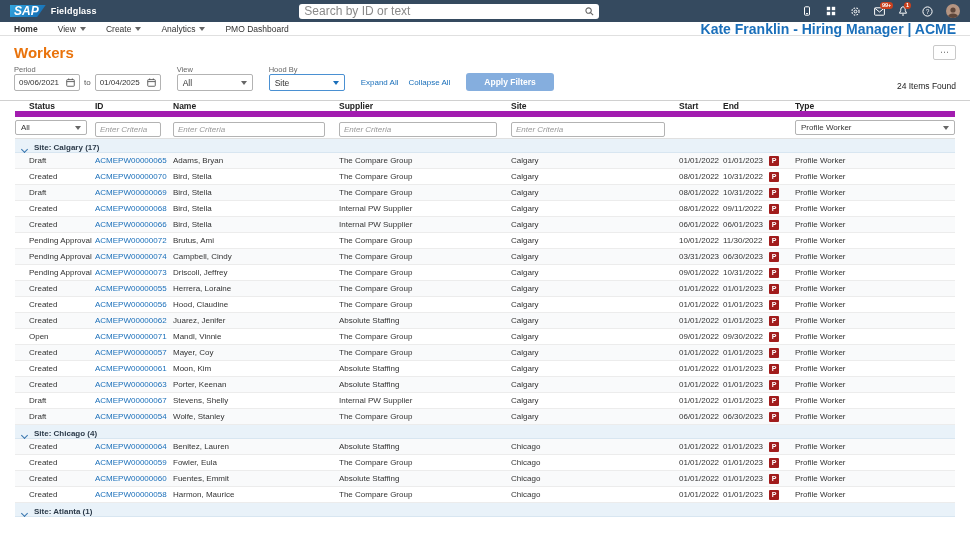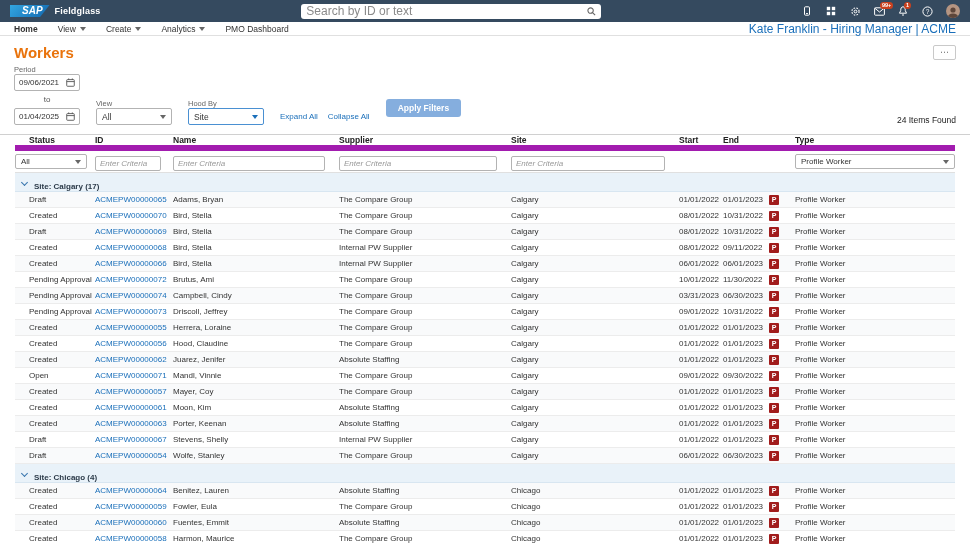--- a/index.html
+++ b/index.html
@@ -3,21 +3,21 @@
 <meta charset="utf-8">
 <style>
   * { margin:0; padding:0; box-sizing:border-box; }
   html,body { width:970px; height:545px; overflow:hidden; background:#fff;
     font-family:"Liberation Sans", sans-serif; color:#333; }
 
   
   .topbar { height:22px; background:#354a5f; display:flex; align-items:center; padding:0 10px; }
   .brand { display:flex; align-items:center; gap:5px; }
   .sap-logo { background:linear-gradient(135deg,#33a6e0,#1166ae); color:#fff; font-weight:bold;
-    font-style:italic; font-size:10px; padding:1px 7px 1px 12px; line-height:10px;
+    font-style:italic; font-size:12px; padding:1px 7px 1px 4px; line-height:10px;
     clip-path:polygon(0 0,100% 0,76% 100%,0 100%); }
   .product { color:#fff; font-size:9px; font-weight:bold; letter-spacing:.2px; }
   .search { margin:0 auto; width:300px; height:15px; background:#fff; border-radius:3px;
     display:flex; align-items:center; padding:0 5px; }
   .search input { border:none; outline:none; flex:1; font-size:12px; color:#444; background:transparent;
     font-family:"Liberation Sans",sans-serif; }
   .search input::placeholder { color:#8a8a8a; }
   .shell-icons { display:flex; align-items:center; gap:13px; }
   .sicon { position:relative; width:11px; height:11px; display:flex; align-items:center; justify-content:center; cursor:pointer; }
   .sicon svg { display:block; }
@@ -28,63 +28,63 @@
 
   
   .navbar { height:14px; background:#fff; border-bottom:1px solid #e0e0e0; display:flex;
     align-items:center; padding:0 14px; }
   .nav-left { display:flex; align-items:center; gap:20px; }
   .nav-item { font-size:8.5px; color:#333; cursor:pointer; display:flex; align-items:center; }
   .nav-item.active { font-weight:bold; }
   .caret { width:0; height:0; border-left:3px solid transparent; border-right:3px solid transparent;
     border-top:4px solid #666; display:inline-block; margin-left:4px; }
   .caret.blue { border-top-color:#1a6fba; }
-  .nav-user { margin-left:auto; font-size:12px; color:#1a6fba; font-weight:normal; cursor:pointer; }
+  .nav-user { margin-left:auto; font-size:14px; color:#1a6fba; font-weight:bold; cursor:pointer; }
 
   
   .page-head { display:flex; align-items:center; padding:8px 14px 2px; }
   .page-head h1 { font-size:15px; color:#e9730c; font-weight:bold; }
   .more-btn { margin-left:auto; border:1px solid #c9c9c9; background:#fff; border-radius:2px;
     font-size:9px; line-height:9px; color:#555; padding:2px 6px; cursor:pointer; }
 
   
   .filter-bar { display:flex; align-items:flex-end; gap:16px; padding:2px 14px 9px; }
   .fgroup { display:flex; flex-direction:column; gap:0;justify-content:flex-end; }
   .fgroup label { font-size:7.5px; color:#666; }
-  .frow { display:flex; align-items:center; gap:4px;flex-direction:column; }
+  .frow { display:flex; align-items:center; gap:4px; }
   .datefield { display:flex; align-items:center; justify-content:space-between; gap:4px;
     border:1px solid #b3b3b3; border-radius:2px; background:#fff; height:17px; width:66px;
     padding:0 4px; font-size:8px; color:#333; cursor:text; }
   .toword { font-size:8px; color:#555; }
   .selectbox { display:flex; align-items:center; justify-content:space-between; border:1px solid #b3b3b3;
     background:#fff; height:17px; padding:0 5px; font-size:8.5px; color:#333; border-radius:2px;
     min-width:76px; cursor:pointer; }
   .selectbox.focused { border-color:#4a90d2; }
   .flink { font-size:8px; color:#1a6fba; cursor:pointer; text-decoration:none; margin-bottom:4px; }
   .flink + .flink { margin-left:-6px; }
   .apply { background:#85aede; color:#fff; border:none; border-radius:3px; font-size:8.5px;
-    font-weight:bold; padding:4px 12px; cursor:pointer; margin-bottom:8px; }
+    font-weight:bold; padding:4px 18px; cursor:pointer; margin-bottom:0; }
   .items-found { margin-left:auto; font-size:8.5px; color:#222; align-self:flex-end; }
 
   
   .tablewrap { border-top:1px solid #d0d0d0; padding:0 15px; }
   .row { display:grid; grid-template-columns:80px 78px 166px 172px 168px 44px 46px 26px 1fr;
     align-items:center; }
   .thead { height:16px; border-bottom:6px solid #a21caf; }
   .th { font-size:8.5px; font-weight:bold; color:#222; cursor:pointer; }
   .th.indent { padding-left:14px; }
   .tfilter { height:22px; border-bottom:1px solid #e0e0e0; }
   .selectbox.small { height:15px; font-size:8px; min-width:70px; width:72px; }
   .selectbox.small.wide { width:100%; }
   .crit { width:calc(100% - 14px); height:15px; border:1px solid #b3b3b3; border-radius:2px;
     font-size:8px; padding:0 4px; color:#333; font-family:"Liberation Sans",sans-serif; outline:none; }
   .crit::placeholder { font-style:italic; color:#999; }
   .crit.narrow { width:66px; }
   .grouprow { height:14px; background:#e9f2f9; border-bottom:1px solid #d8e6f1; display:flex;
-    align-items:flex-start; padding:9px 4px; font-size:8px; color:#2b3a49; font-weight:bold; cursor:pointer; }
+    align-items:flex-end; padding:0 4px; font-size:8px; color:#2b3a49; font-weight:bold; cursor:pointer; }
   .gchev { width:5px; height:5px; border-right:1.5px solid #3674ad; border-bottom:1.5px solid #3674ad;
     transform:rotate(45deg); display:inline-block; margin:-2px 7px 0 3px; }
   .datarow { height:16px; border-bottom:1px solid #ececec; font-size:8px; color:#333; cursor:pointer; }
   .datarow.alt { background:#f9fafb; }
   .td.status { padding-left:14px; }
   .idlink { color:#1a6fba; text-decoration:none; cursor:pointer; }
   .pbadge { width:10px; height:10px; background:#a11c1c; color:#fff; font-size:7px; font-weight:bold;
     display:inline-flex; align-items:center; justify-content:center; border-radius:1px; }
 </style>
 </head>

